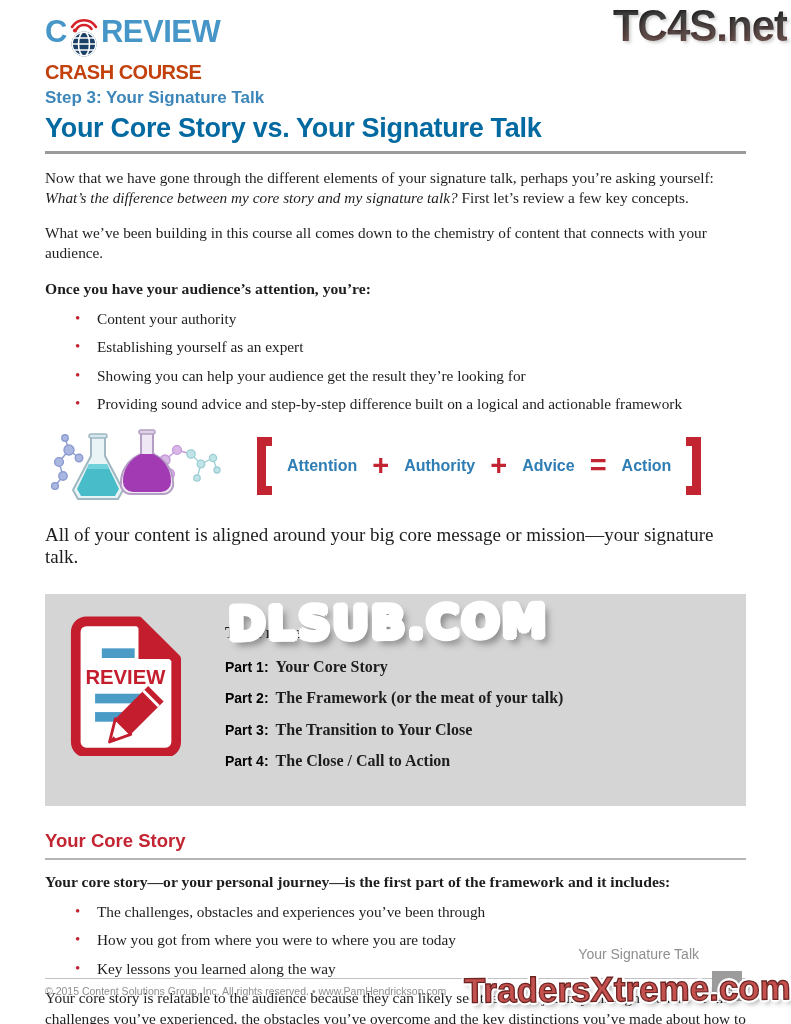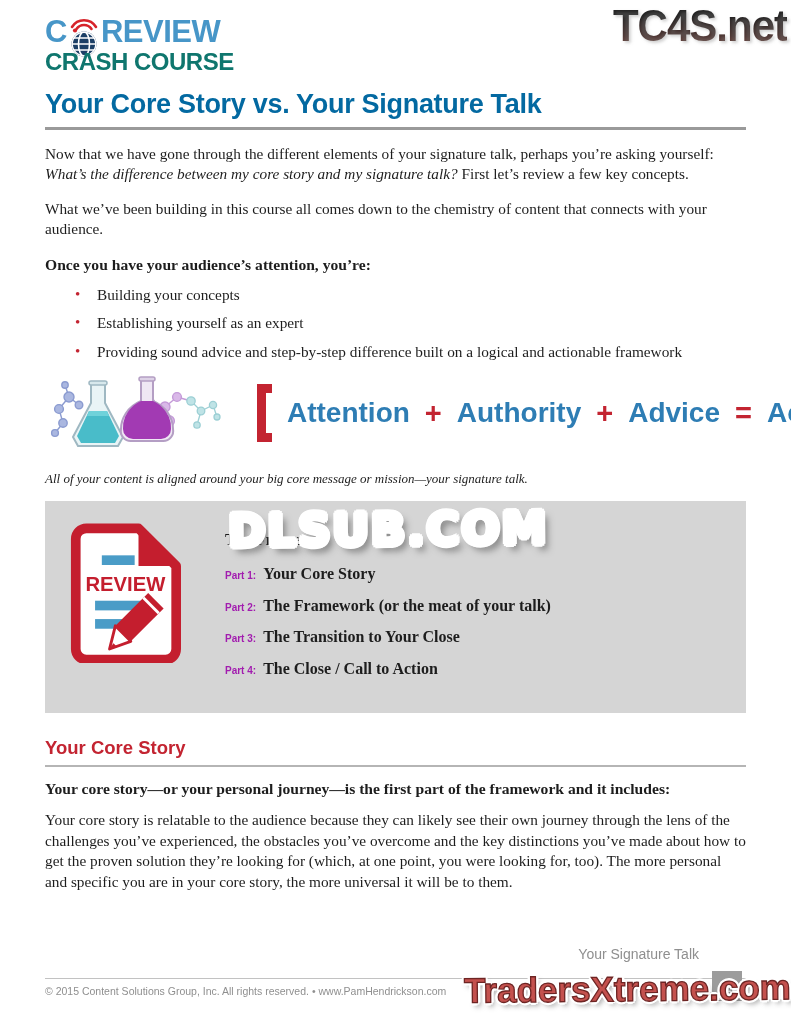--- a/index.html
+++ b/index.html
@@ -9,22 +9,22 @@
     font-family:"Liberation Serif", serif; color:#1d1d1d;
   }
   .content { padding:0 45px; }
 
   
   .header { position:relative; height:84px; }
   .logo { position:absolute; left:45px; top:14px; }
   .logo-line1 { display:flex; align-items:center; font-family:"Liberation Sans",sans-serif;
     font-weight:800; font-size:31px; letter-spacing:-0.5px; color:#4796c8; line-height:1; }
   .logo-globe-wrap { width:32px; height:44px; margin:0 1px -9px 1px; }
-  .logo-line2 { font-family:"Liberation Sans",sans-serif; font-weight:800; font-size:24px;
-    letter-spacing:-0.5px; color:#0f766e; line-height:1; margin-top:1px; }
+  .logo-line2 { font-family:"Liberation Sans",sans-serif; font-weight:800; font-size:20px;
+    letter-spacing:-0.5px; color:#c2410c; line-height:1; margin-top:13px; }
   .wm-tc4s {
     position:absolute; right:4px; top:2px;
     font-family:"Liberation Sans",sans-serif; font-weight:800; font-size:42px; letter-spacing:-1px;
     background:linear-gradient(180deg,#232323 30%,#4d3431 70%,#8a5a50 100%);
     -webkit-background-clip:text; background-clip:text; color:transparent;
     text-shadow:2px 2px 3px rgba(120,120,120,0.35);
     transform:scaleY(1.05);
   }
 
   
@@ -43,34 +43,34 @@
   ul.bullets li::before { content:"\2022"; color:#c32431; position:absolute; left:30px; top:0;
     font-size:15px; }
 
   
   .chem-row { display:flex; align-items:center; gap:34px; margin:10px 0 8px 0; }
   .flasks { flex:0 0 auto; }
   .equation { display:flex; align-items:center; gap:15px; }
   .bracket { width:15px; height:58px; border:9px solid #c32431; }
   .bracket.open { border-right:none; }
   .bracket.close { border-left:none; }
-  .term { font-family:"Liberation Sans",sans-serif; font-weight:700; font-size:28px; color:#2e7db4; }
+  .term { font-family:"Liberation Sans",sans-serif; font-weight:700; font-size:16px; color:#2e7db4; }
   .op { font-family:"Liberation Sans",sans-serif; font-weight:900; font-size:29px; color:#c32431;
     line-height:1; }
-  .italic-note { font-style:italic; font-size:13px; margin:16px 0 14px 0; }
+  .italic-note { font-size:19px; margin:16px 0 26px 0; }
 
   
   .review-box { position:relative; background:#d5d5d5; margin-top:6px; padding:20px 28px 22px 24px;
     display:flex; gap:44px; }
   .review-icon { flex:0 0 auto; margin-top:2px; }
   .review-text { padding-top:10px; }
   .review-title { font-weight:700; font-size:16px; margin-bottom:16px; }
   .part-line { margin-bottom:13.5px; font-weight:700; font-size:16px; }
-  .part-label { font-family:"Liberation Sans",sans-serif; font-weight:700; font-size:10px;
-    color:#a21caf; margin-right:7px; }
+  .part-label { font-family:"Liberation Sans",sans-serif; font-weight:700; font-size:14px;
+    color:#000000; margin-right:7px; }
   .wm-dlsub {
     position:absolute; left:183px; top:2px;
     font-family:"DejaVu Sans",sans-serif; font-weight:900; font-size:45px; letter-spacing:2px;
     color:#c8161d;
     background:linear-gradient(180deg,#ef8a8a 0%,#d41920 48%,#8f0207 100%);
     -webkit-background-clip:text; background-clip:text; -webkit-text-fill-color:transparent;
     text-shadow:
       -3px 0 0 #fff, 3px 0 0 #fff, 0 -3px 0 #fff, 0 3px 0 #fff,
       -2px -2px 0 #fff, 2px 2px 0 #fff, -2px 2px 0 #fff, 2px -2px 0 #fff,
       5px 6px 7px rgba(60,60,60,0.55);
@@ -129,32 +129,34 @@
       </span>
       <span>REVIEW</span>
     </div>
     <div class="logo-line2">CRASH COURSE</div>
   </div>
   <div class="wm-tc4s">TC4S.net</div>
 </div>
 
 <div class="content">
 
+  <div class="step-heading">Step 3: Your Signature Talk</div>
   <div class="page-title">Your Core Story vs. Your Signature Talk</div>
   <div class="rule-thick"></div>
 
   <p class="para"><span>Now that we have gone through the different elements of your signature talk, perhaps you’re asking yourself: </span><span class="it">What’s the difference between my core story and my signature talk?</span><span> First let’s review a few key concepts.</span></p>
 
   <p class="para">What we’ve been building in this course all comes down to the chemistry of content that connects with your audience.</p>
 
   <div class="bold-lead">Once you have your audience’s attention, you’re:</div>
 
   <ul class="bullets">
-    <li>Building your concepts</li>
+    <li>Content your authority</li>
     <li>Establishing yourself as an expert</li>
+    <li>Showing you can help your audience get the result they’re looking for</li>
     <li>Providing sound advice and step-by-step difference built on a logical and actionable framework</li>
   </ul>
 
   <div class="chem-row">
     <span class="flasks">
       <svg width="178" height="80" viewBox="0 0 178 80">
 
         <g stroke="#8b9bd0" stroke-width="1.4" fill="#aab7e0">
           <line x1="14" y1="38" x2="24" y2="26"></line>
             <line x1="24" y1="26" x2="34" y2="34"></line>
@@ -251,20 +253,25 @@
       <div class="part-line"><span class="part-label">Part 4:</span><span>The Close / Call to Action</span></div>
     </div>
     <div class="wm-dlsub">DLSUB.COM</div>
   </div>
 
   <div class="section-heading">Your Core Story</div>
   <div class="rule-thin"></div>
 
   <div class="bold-lead" style="margin-top:0;">Your core story—or your personal journey—is the first part of the framework and it includes:</div>
 
+  <ul class="bullets">
+    <li>The challenges, obstacles and experiences you’ve been through</li>
+    <li>How you got from where you were to where you are today</li>
+    <li>Key lessons you learned along the way</li>
+  </ul>
 
   <p class="para" style="margin-top:6px;">Your core story is relatable to the audience because they can likely see their own journey through the lens of the challenges you’ve experienced, the obstacles you’ve overcome and the key distinctions you’ve made about how to get the proven solution they’re looking for (which, at one point, you were looking for, too). The more personal and specific you are in your core story, the more universal it will be to them.</p>
 
 </div>
 
 <div class="footer-rule"></div>
 <div class="footer-left">© 2015 Content Solutions Group, Inc. All rights reserved. • www.PamHendrickson.com</div>
 <div class="footer-right">Your Signature Talk</div>
 <div class="page-box">1</div>
 <div class="wm-traders">TradersXtreme.com</div>

